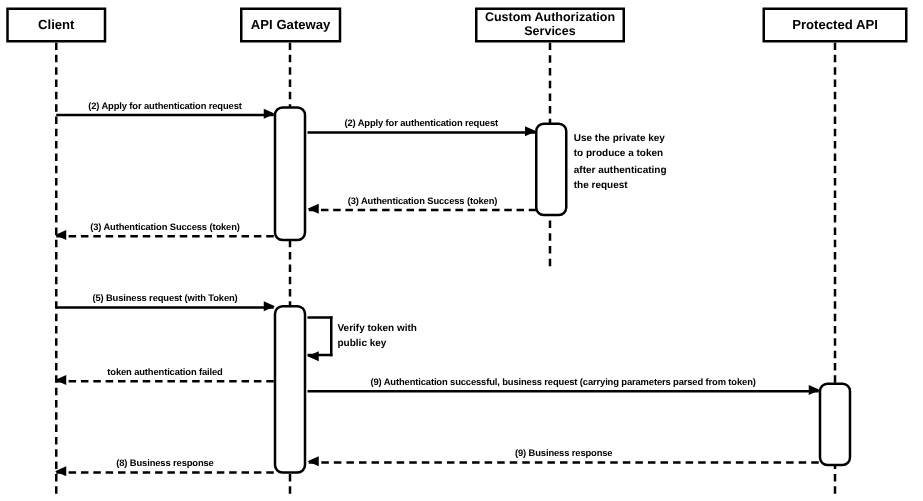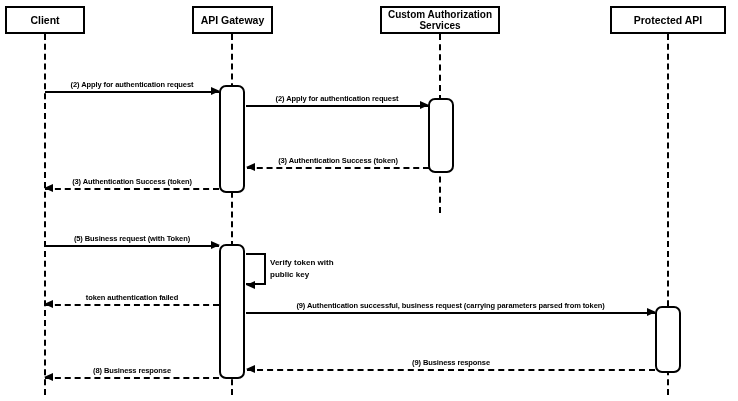--- a/index.html
+++ b/index.html
@@ -140,14 +140,15 @@
     <div class="head-l"></div>
     <div class="label">(9) Business response</div>
   </div>
 
   <div class="msg dashed" style="left:45px;width:174px;top:378px;">
     <div class="line"></div>
     <div class="head-l"></div>
     <div class="label">(8) Business response</div>
   </div>
 
+  <div class="note-text">Use the private key to produce a token after authenticating the request</div>
 
 </div>
 
 </body></html>

